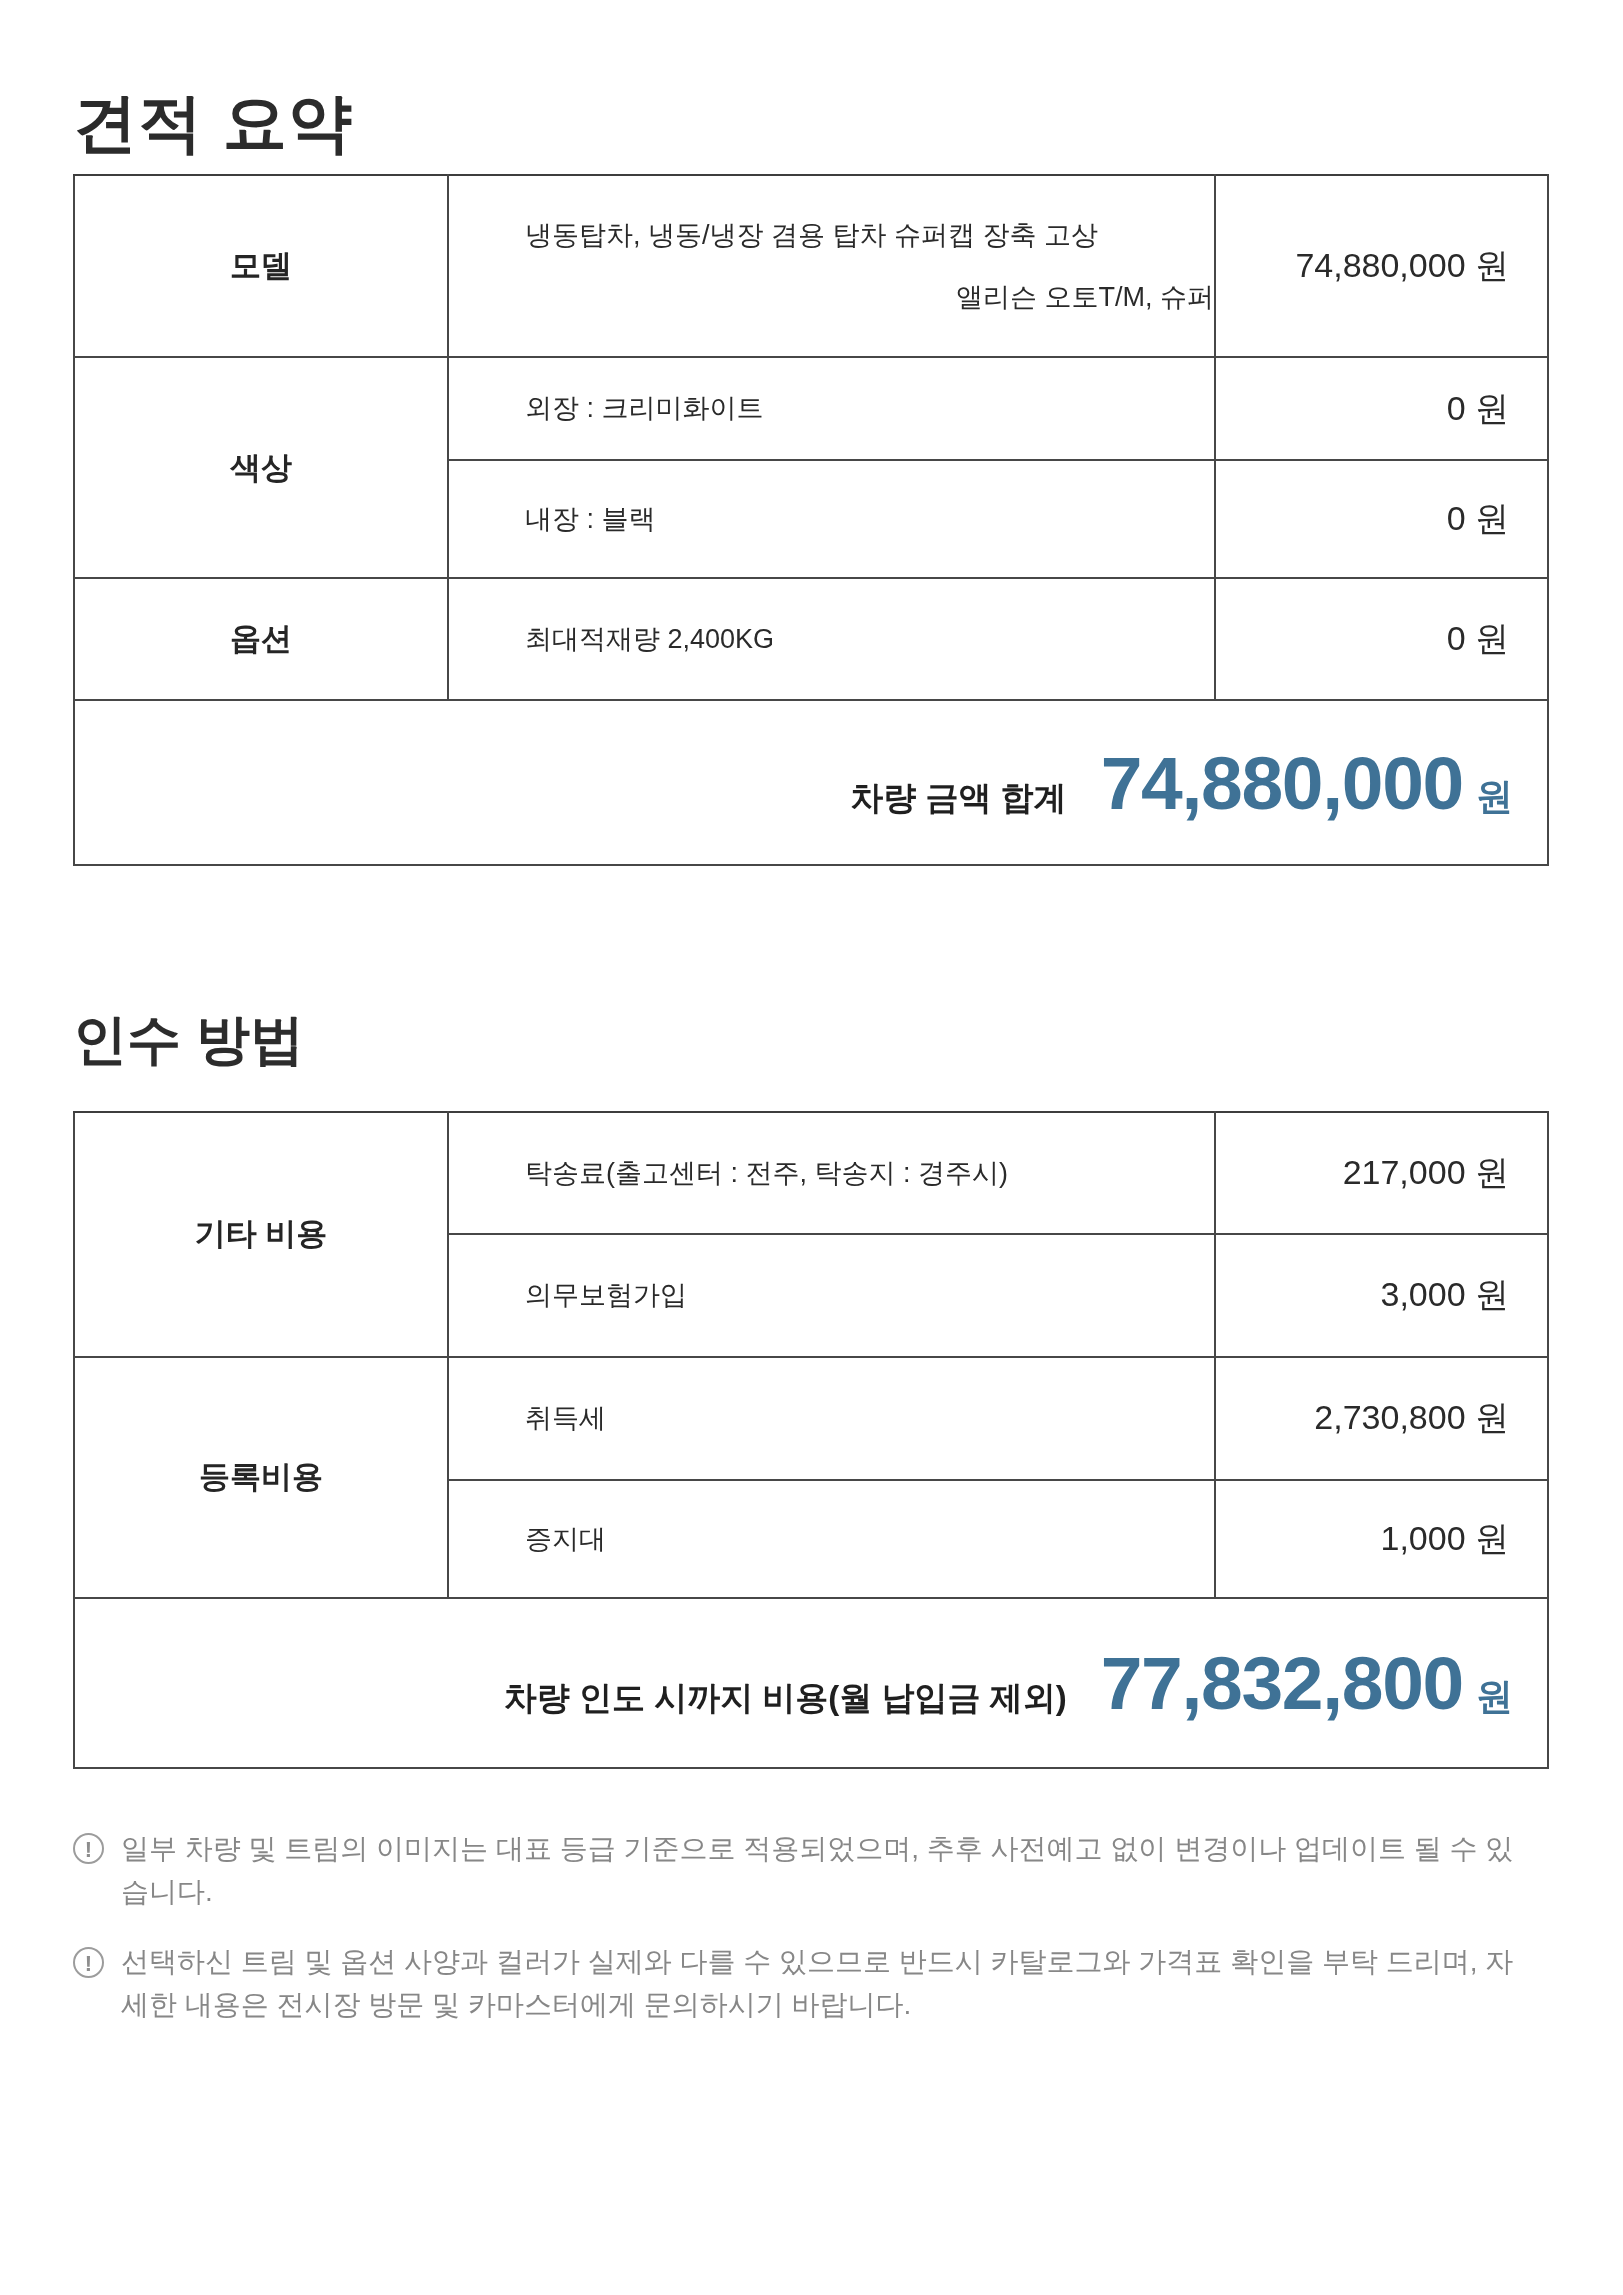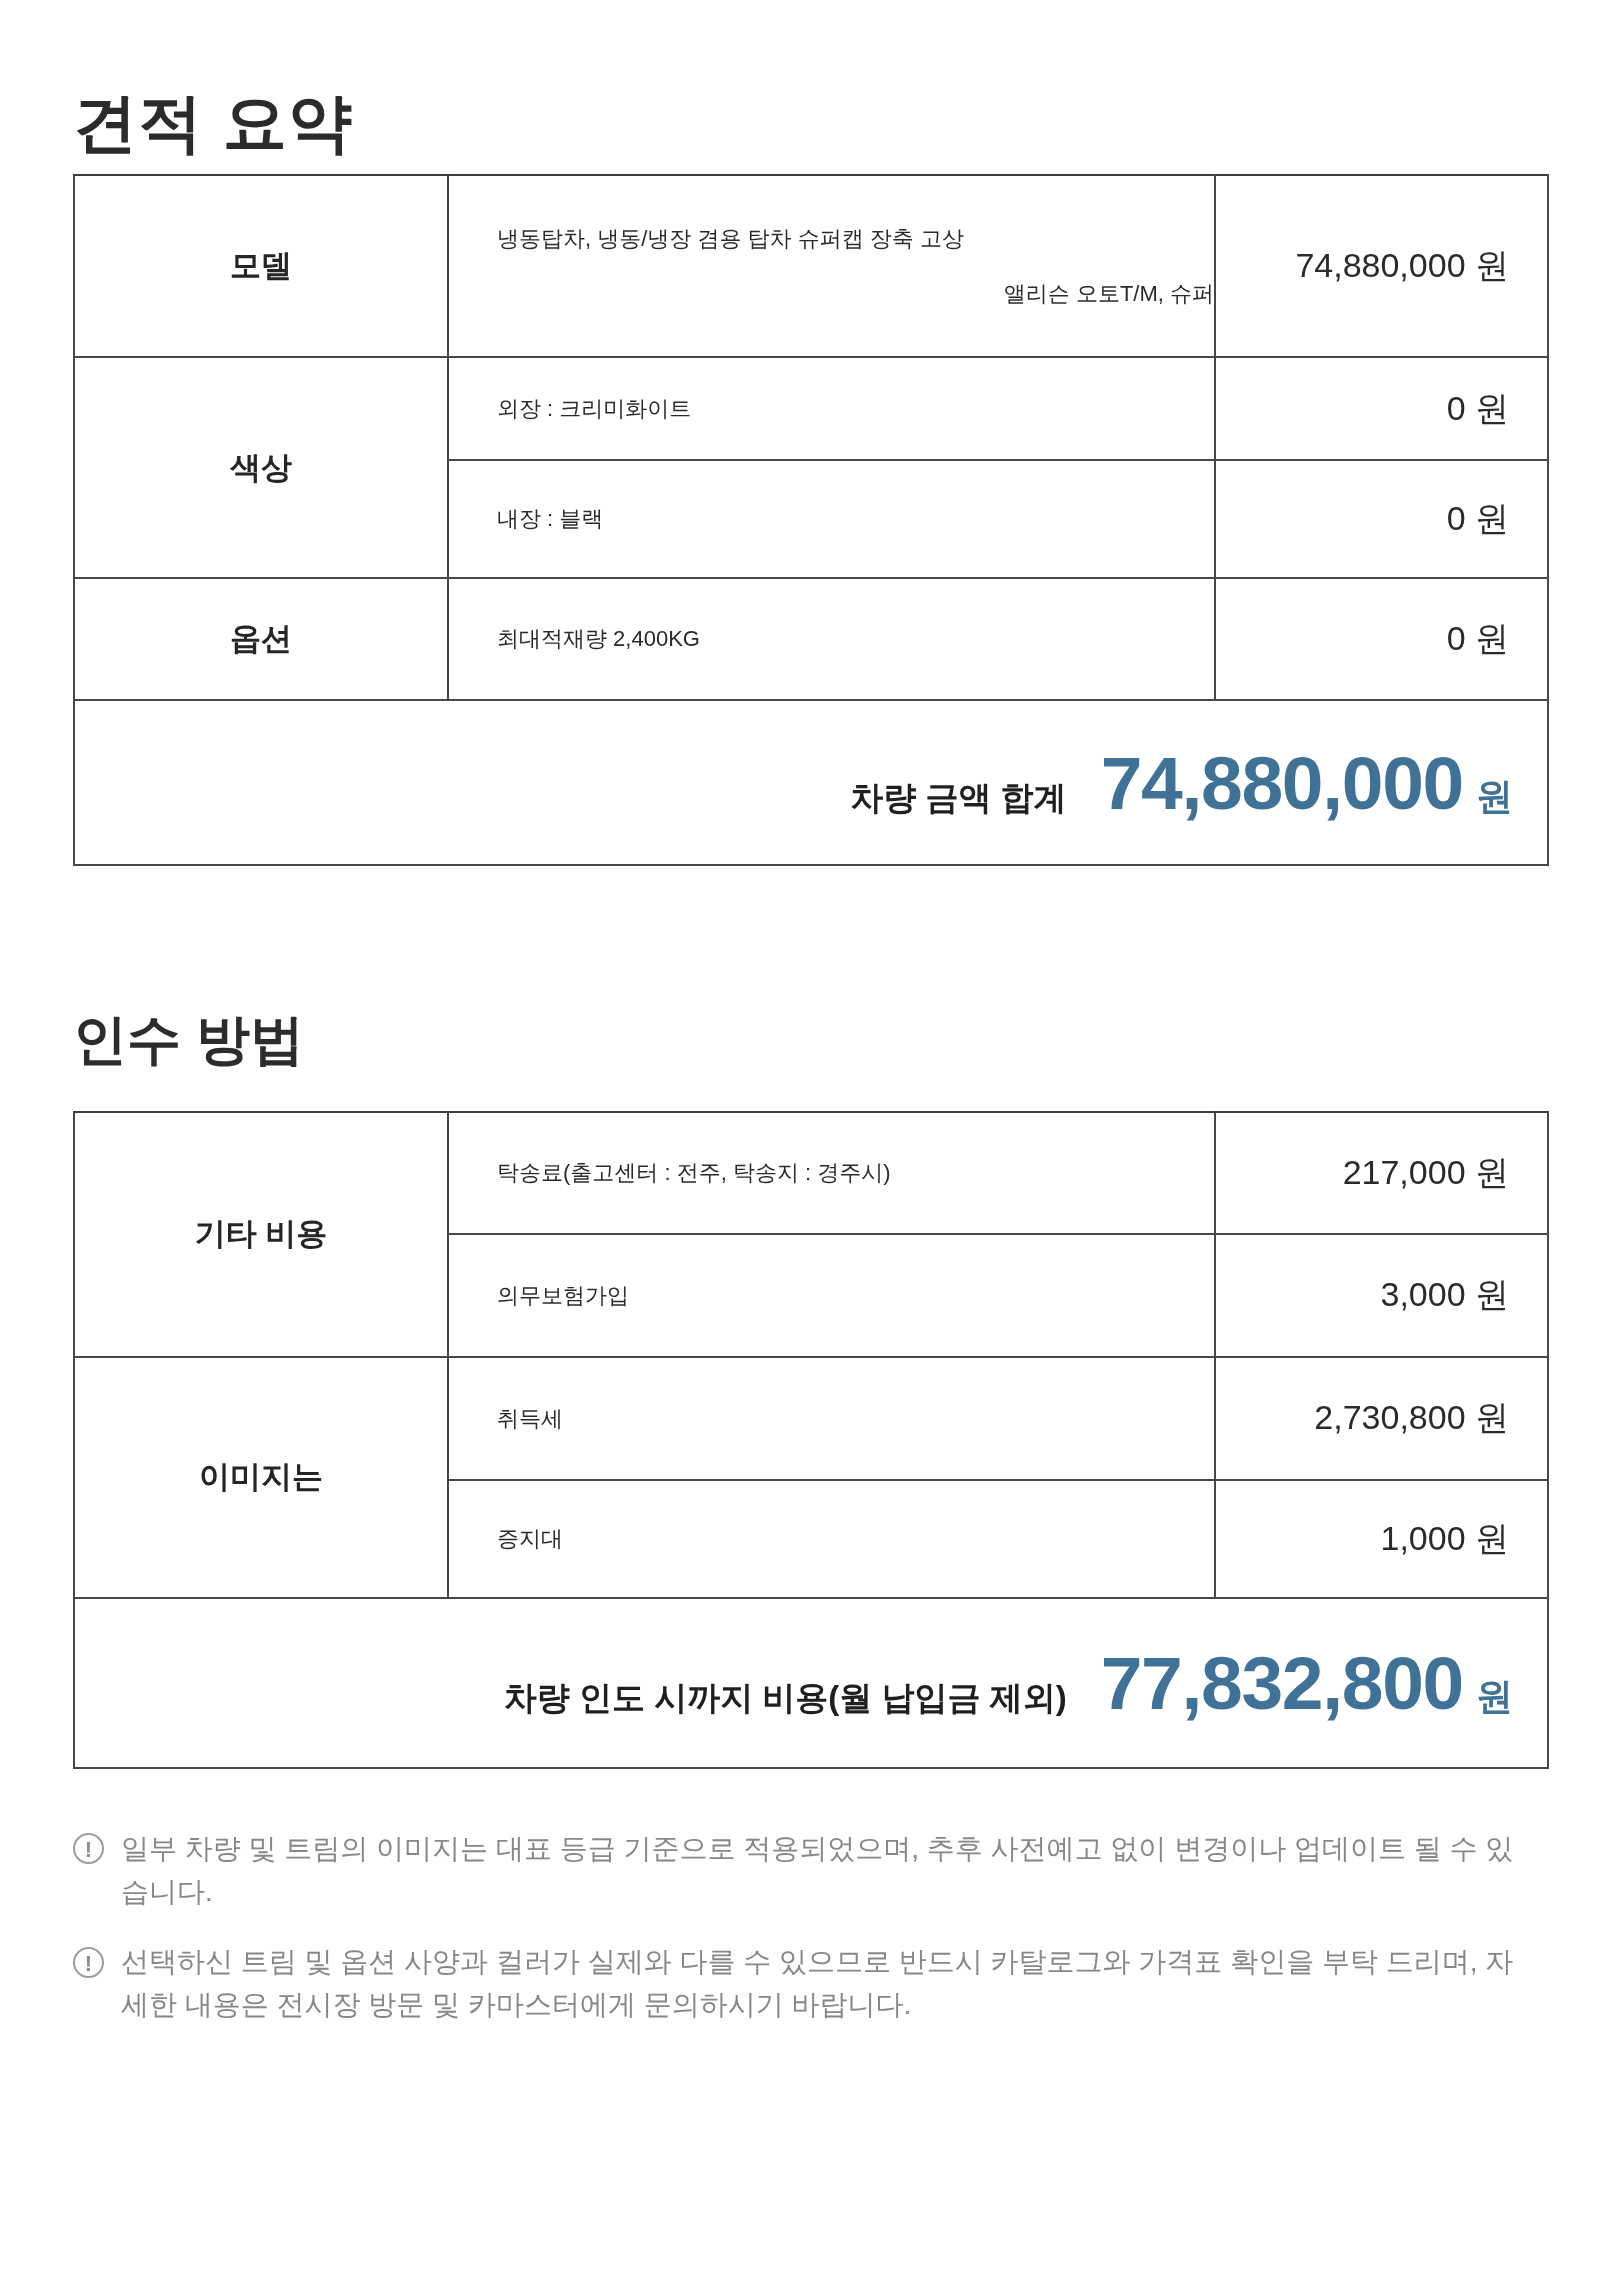--- a/index.html
+++ b/index.html
@@ -51,22 +51,22 @@
     vertical-align: middle;
   }
   table.quote tr.group-start td { border-top: 2.6px solid #3d3d3d; }
   table.quote td.rowlabel {
     text-align: center;
     font-size: 31px;
     font-weight: 700;
     color: #252525;
   }
   table.quote td.desc {
-    padding-left: 48px;
-    font-size: 22px;
+    padding-left: 76px;
+    font-size: 27px;
     color: #2a2a2a;
     line-height: 1.35;
   }
   table.quote td.desc .line { display: block; }
   table.quote td.desc .line + .line { margin-top: 26px; text-align: right; }
   table.quote td.price {
     padding-right: 38px;
     text-align: right;
     font-size: 34px;
     color: #2a2a2a;
@@ -204,21 +204,21 @@
         <tr class="r-d1 group-start">
           <td class="rowlabel" rowspan="2">기타 비용</td>
           <td class="desc">탁송료(출고센터 : 전주, 탁송지 : 경주시)</td>
           <td class="price">217,000 원</td>
         </tr>
         <tr class="r-d2">
           <td class="desc">의무보험가입</td>
           <td class="price">3,000 원</td>
         </tr>
         <tr class="r-d3 group-start">
-          <td class="rowlabel" rowspan="2">이미지는</td>
+          <td class="rowlabel" rowspan="2">등록비용</td>
           <td class="desc">취득세</td>
           <td class="price">2,730,800 원</td>
         </tr>
         <tr class="r-d4">
           <td class="desc">증지대</td>
           <td class="price">1,000 원</td>
         </tr>
         <tr class="r-dtotal">
           <td class="totalcell" colspan="3">
             <span class="total-flex">

